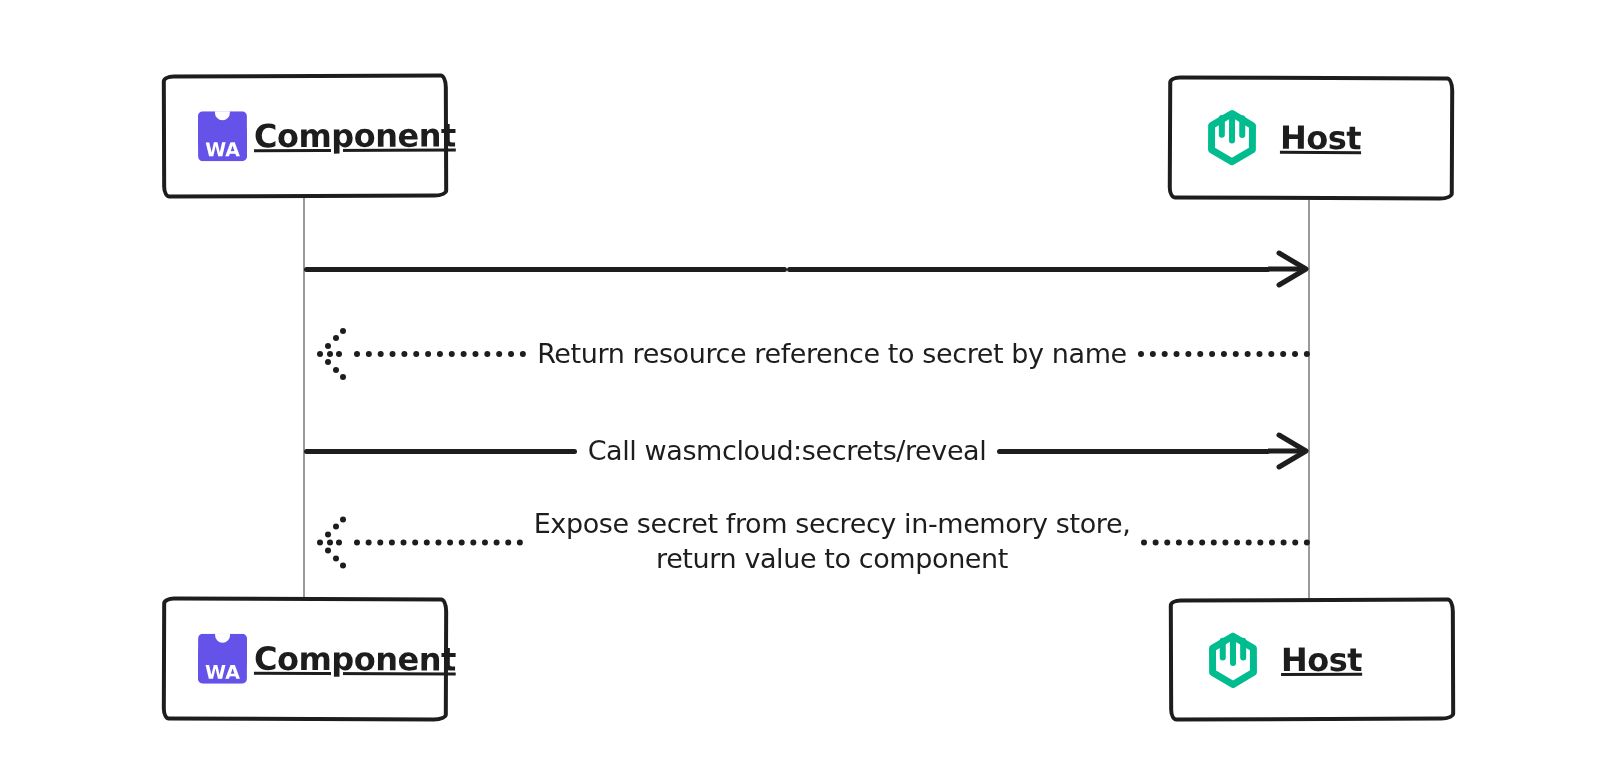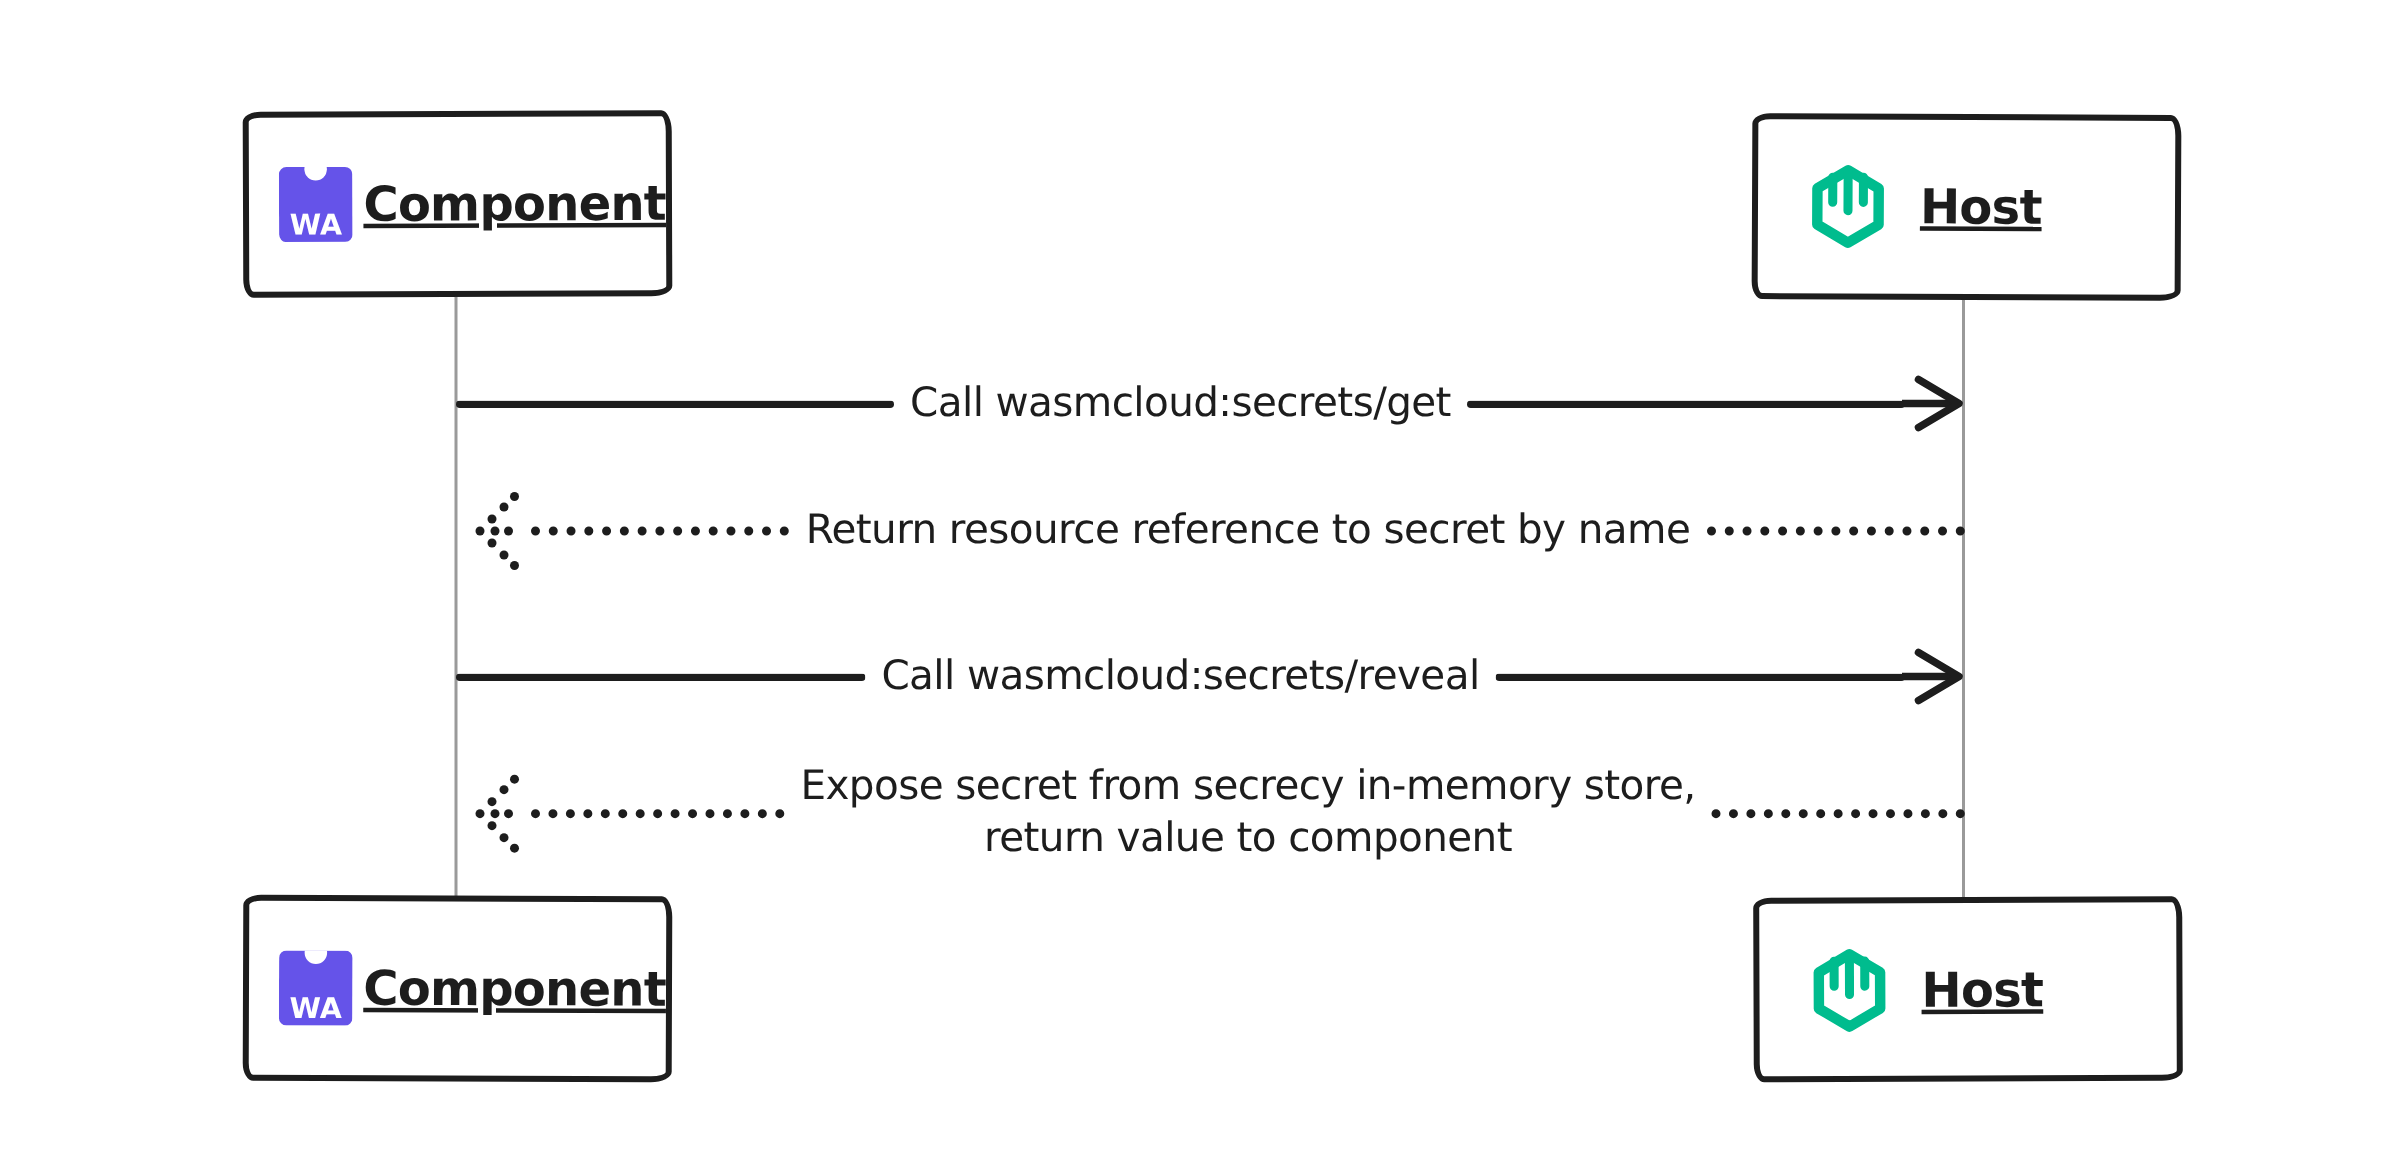--- a/index.html
+++ b/index.html
@@ -26,21 +26,21 @@
 
   
   .actor{
     position:absolute;
     display:flex;align-items:center;
     box-sizing:border-box;
     background:#fff;
     border:4px solid var(--ink);
     border-radius:12px 7px 14px 7px / 7px 14px 7px 12px;
   }
-  .actor.comp{padding-left:32px;gap:7px;justify-content:flex-end;}
+  .actor.comp{padding-left:32px;gap:7px;}
   .actor.host{padding-left:34px;gap:22px;}
   #comp-top{left:162px;top:74px;width:286px;height:124px;transform:rotate(-0.2deg);}
   #host-top{left:1168px;top:76px;width:286px;height:124px;transform:rotate(0.25deg);}
   #comp-bottom{left:162px;top:597px;width:286px;height:124px;transform:rotate(0.2deg);}
   #host-bottom{left:1169px;top:598px;width:286px;height:123px;transform:rotate(-0.2deg);}
   .actor-label{
     font-size:32px;font-weight:600;letter-spacing:-0.5px;
     white-space:nowrap;
     text-decoration:underline;
   }
@@ -96,21 +96,20 @@
           <line x1="0" y1="-24" x2="0" y2="3"></line>
           <line x1="11" y1="-21" x2="11" y2="-3"></line>
         </g>
       </svg>
     </span>
     <span class="actor-label">Host</span>
   </div>
 
   <div class="msg" id="msg1">
     <div class="sline"></div>
-    <div class="mlabel">Call wasmcloud:secrets/get</div>
     <div class="sline"></div>
     <svg class="head-right" width="42" height="44" viewBox="0 0 42 44">
       <path d="M0,22 L34,22" fill="none" style="stroke:var(--ink)" stroke-width="5" stroke-linecap="round"></path>
       <path d="M11,6 L38,22 L11,38" fill="none" style="stroke:var(--ink)" stroke-width="5" stroke-linecap="round" stroke-linejoin="round"></path>
     </svg>
   </div>
 
   <div class="msg" id="msg2">
     <svg class="head-left-dotted" width="34" height="54" viewBox="0 0 34 54">
       <g style="fill:var(--ink)">

